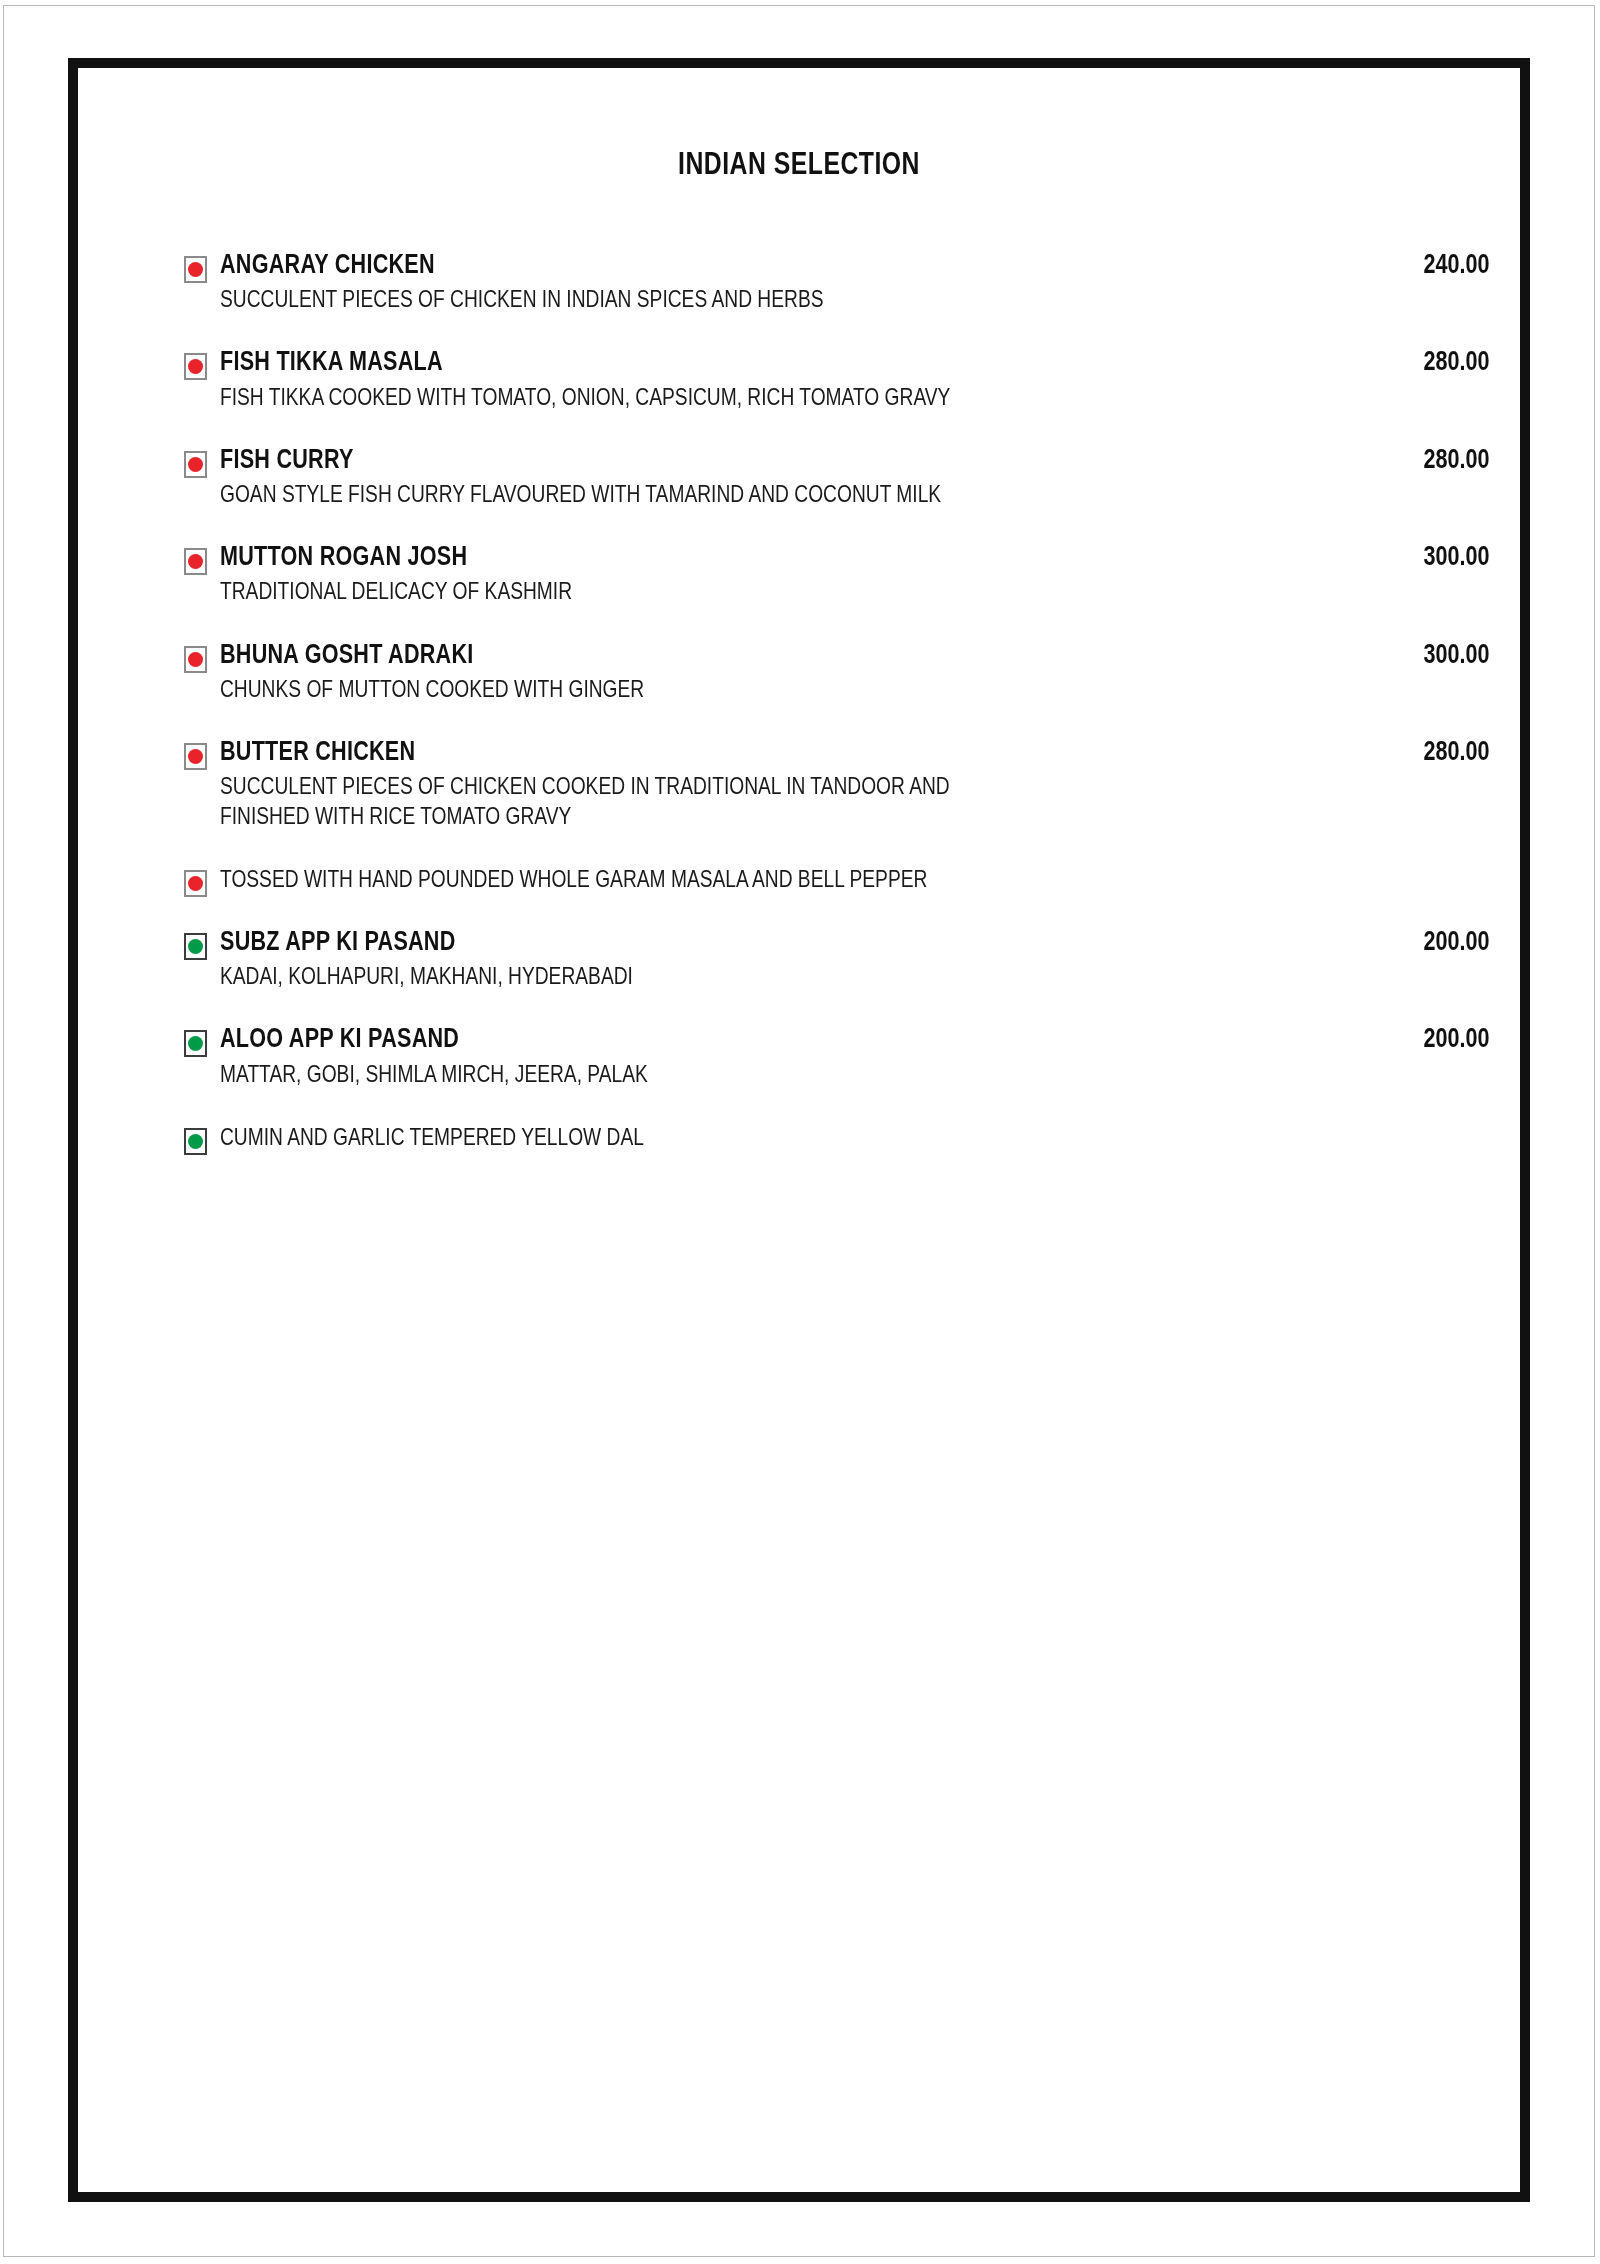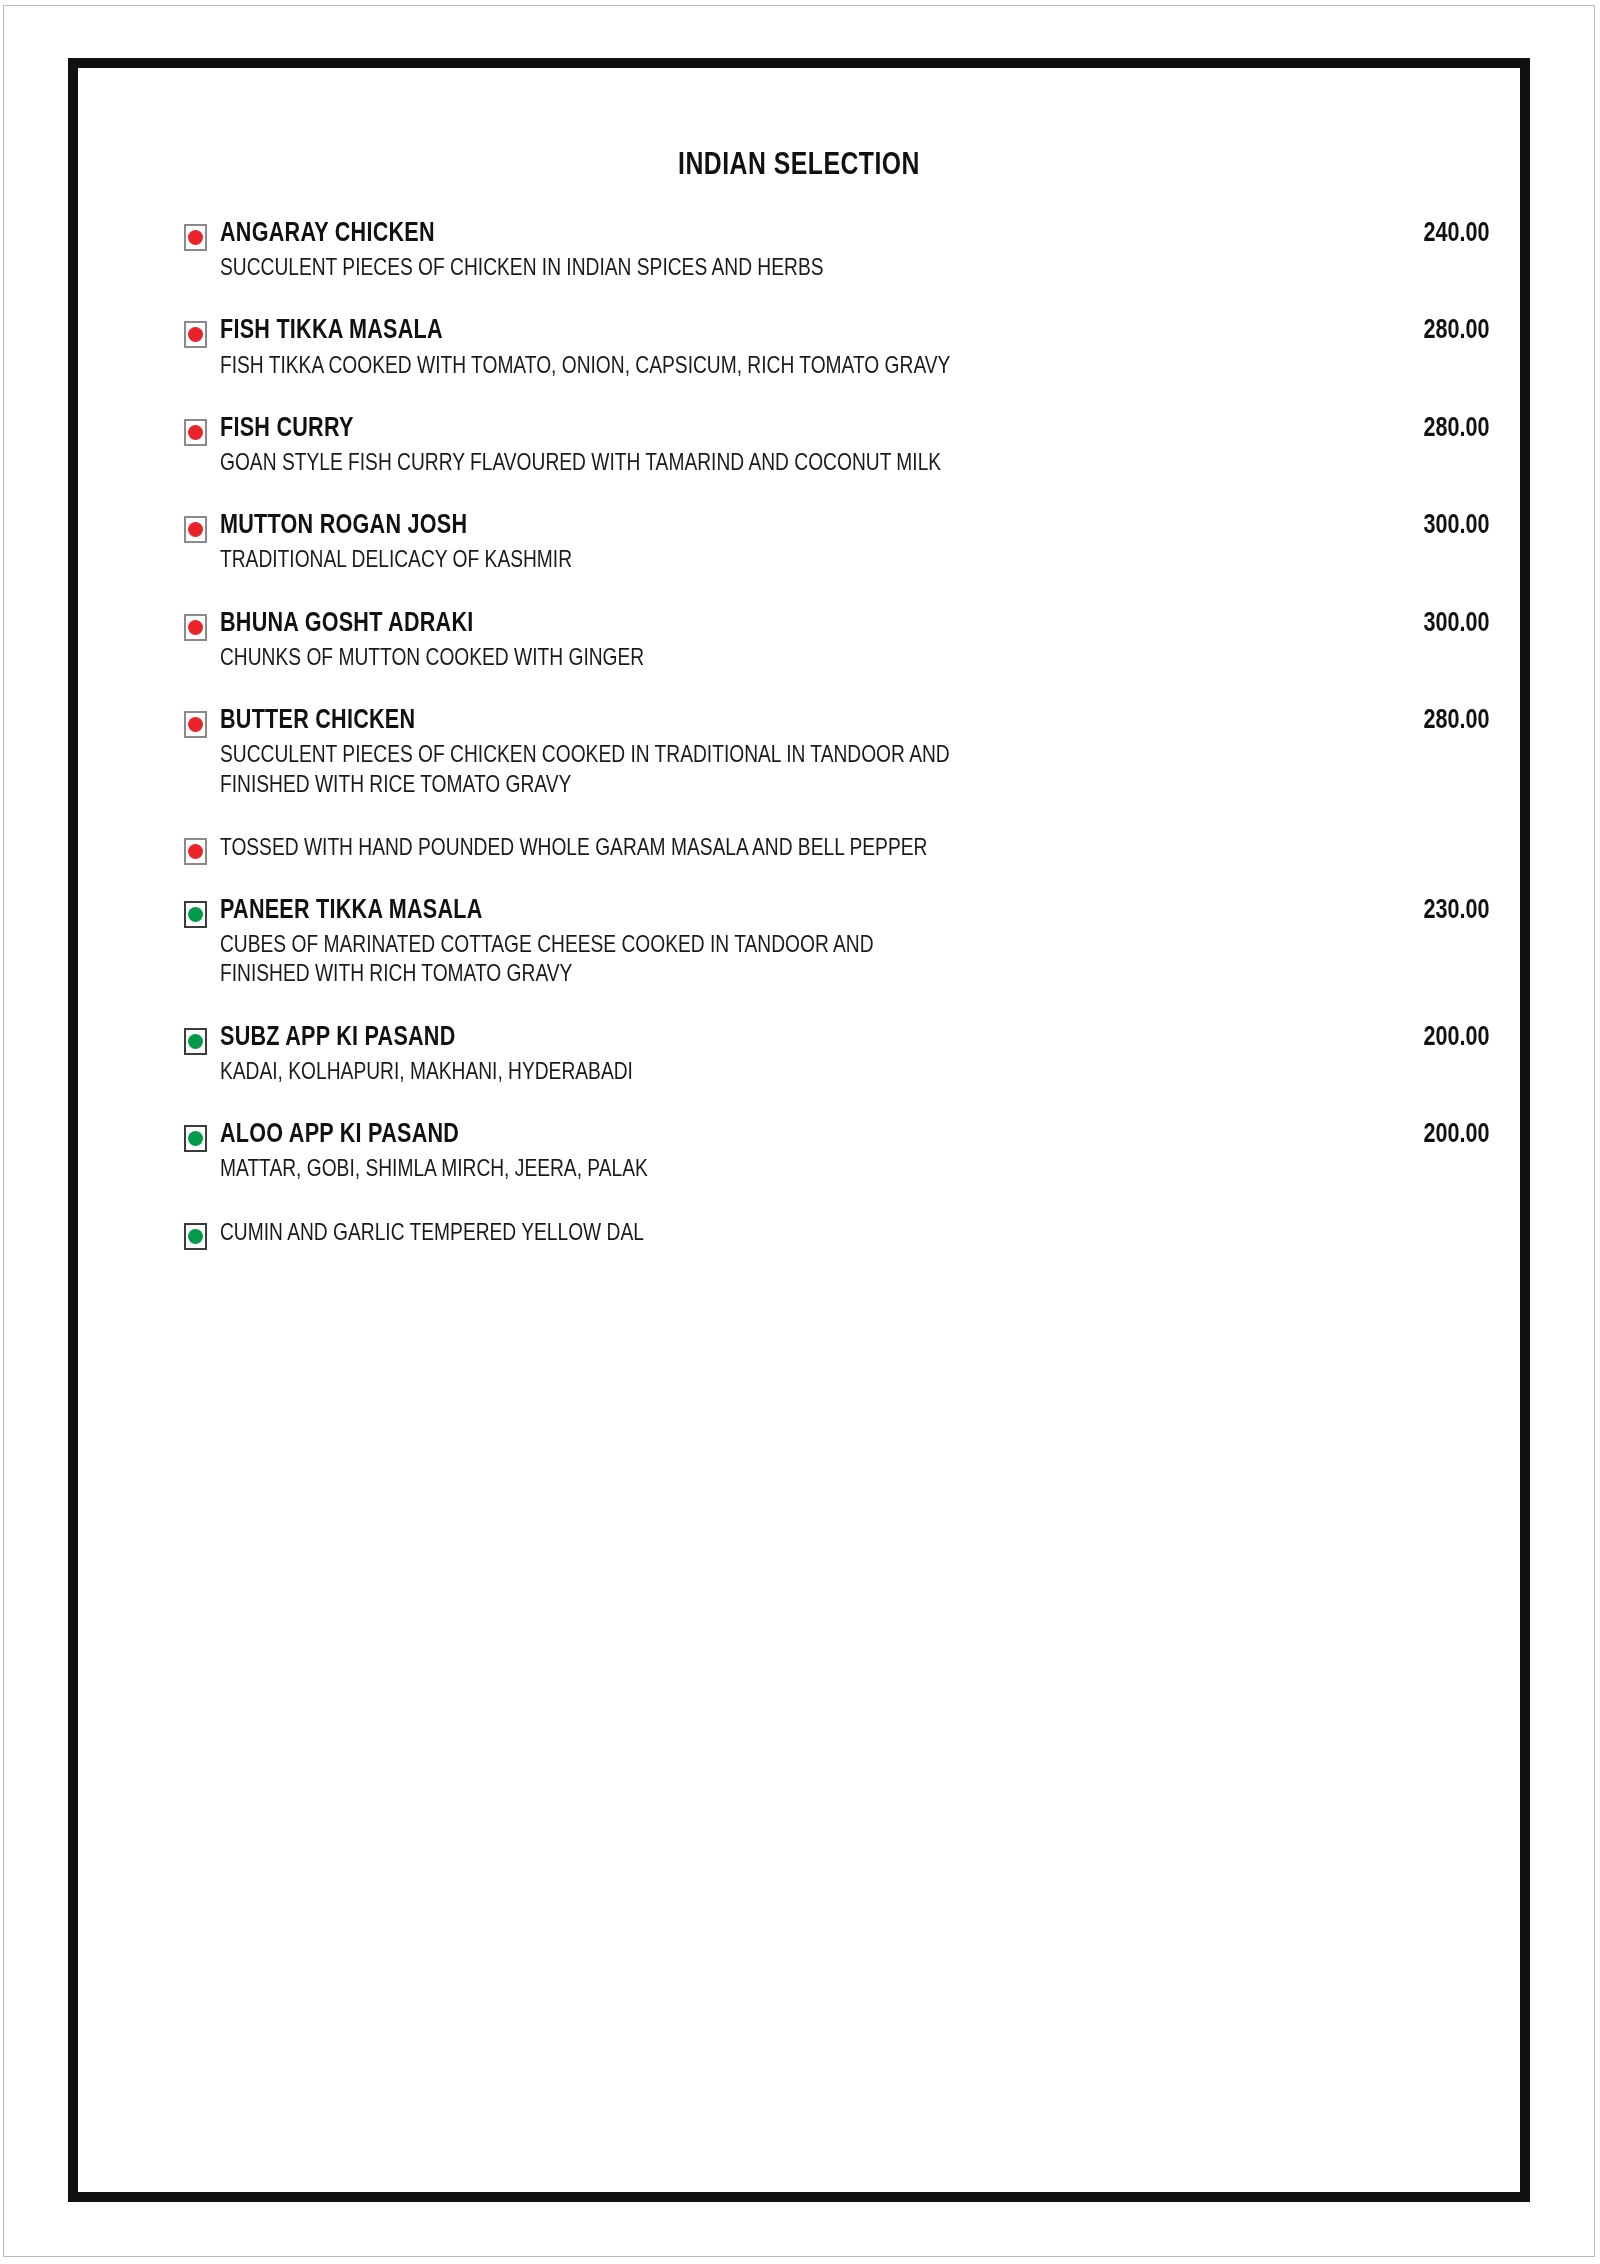--- a/index.html
+++ b/index.html
@@ -99,20 +99,21 @@
     background: #e8232a;
   }
   .diet-mark.veg .dot { background: #009a49; }
 
   
   .item-head {
     display: flex;
     align-items: baseline;
     justify-content: space-between;
     width: 100%;
+    margin-top: 32px;
   }
   .item-name {
     font-size: 27px;
     font-weight: 700;
     letter-spacing: 0.3px;
     line-height: 1.08;
     color: #111111;
     transform: scaleX(0.80);
     transform-origin: left center;
     white-space: nowrap;
@@ -232,33 +233,20 @@
           </span>
           <div class="item-desc">
             <span class="desc-line">TOSSED WITH HAND POUNDED WHOLE GARAM MASALA AND BELL PEPPER</span>
           </div>
         </div>
         <div class="menu-item">
           <span class="diet-mark veg">
             <span class="dot"></span>
           </span>
           <div class="item-head">
-            <div class="item-name">PANEER TIKKA MASALA</div>
-            <div class="item-price">230.00</div>
-          </div>
-          <div class="item-desc">
-            <span class="desc-line">CUBES OF MARINATED COTTAGE CHEESE COOKED IN TANDOOR AND</span>
-            <span class="desc-line">FINISHED WITH RICH TOMATO GRAVY</span>
-          </div>
-        </div>
-        <div class="menu-item">
-          <span class="diet-mark veg">
-            <span class="dot"></span>
-          </span>
-          <div class="item-head">
             <div class="item-name">SUBZ APP KI PASAND</div>
             <div class="item-price">200.00</div>
           </div>
           <div class="item-desc">
             <span class="desc-line">KADAI, KOLHAPURI, MAKHANI, HYDERABADI</span>
           </div>
         </div>
         <div class="menu-item">
           <span class="diet-mark veg">
             <span class="dot"></span>

